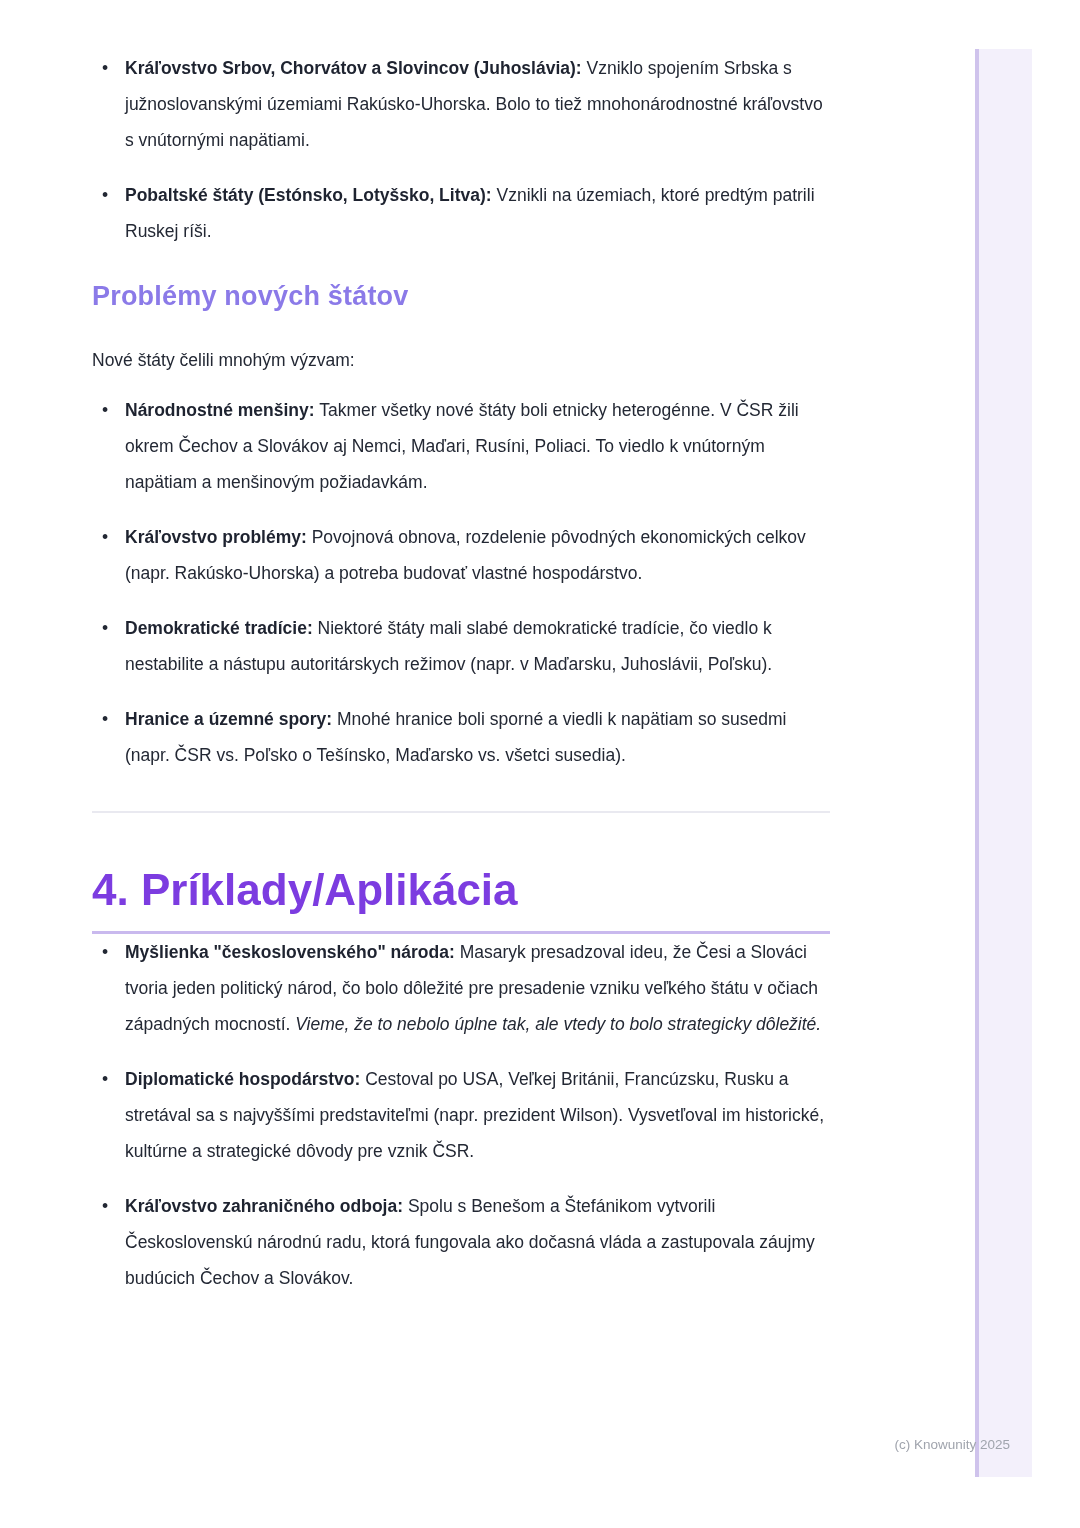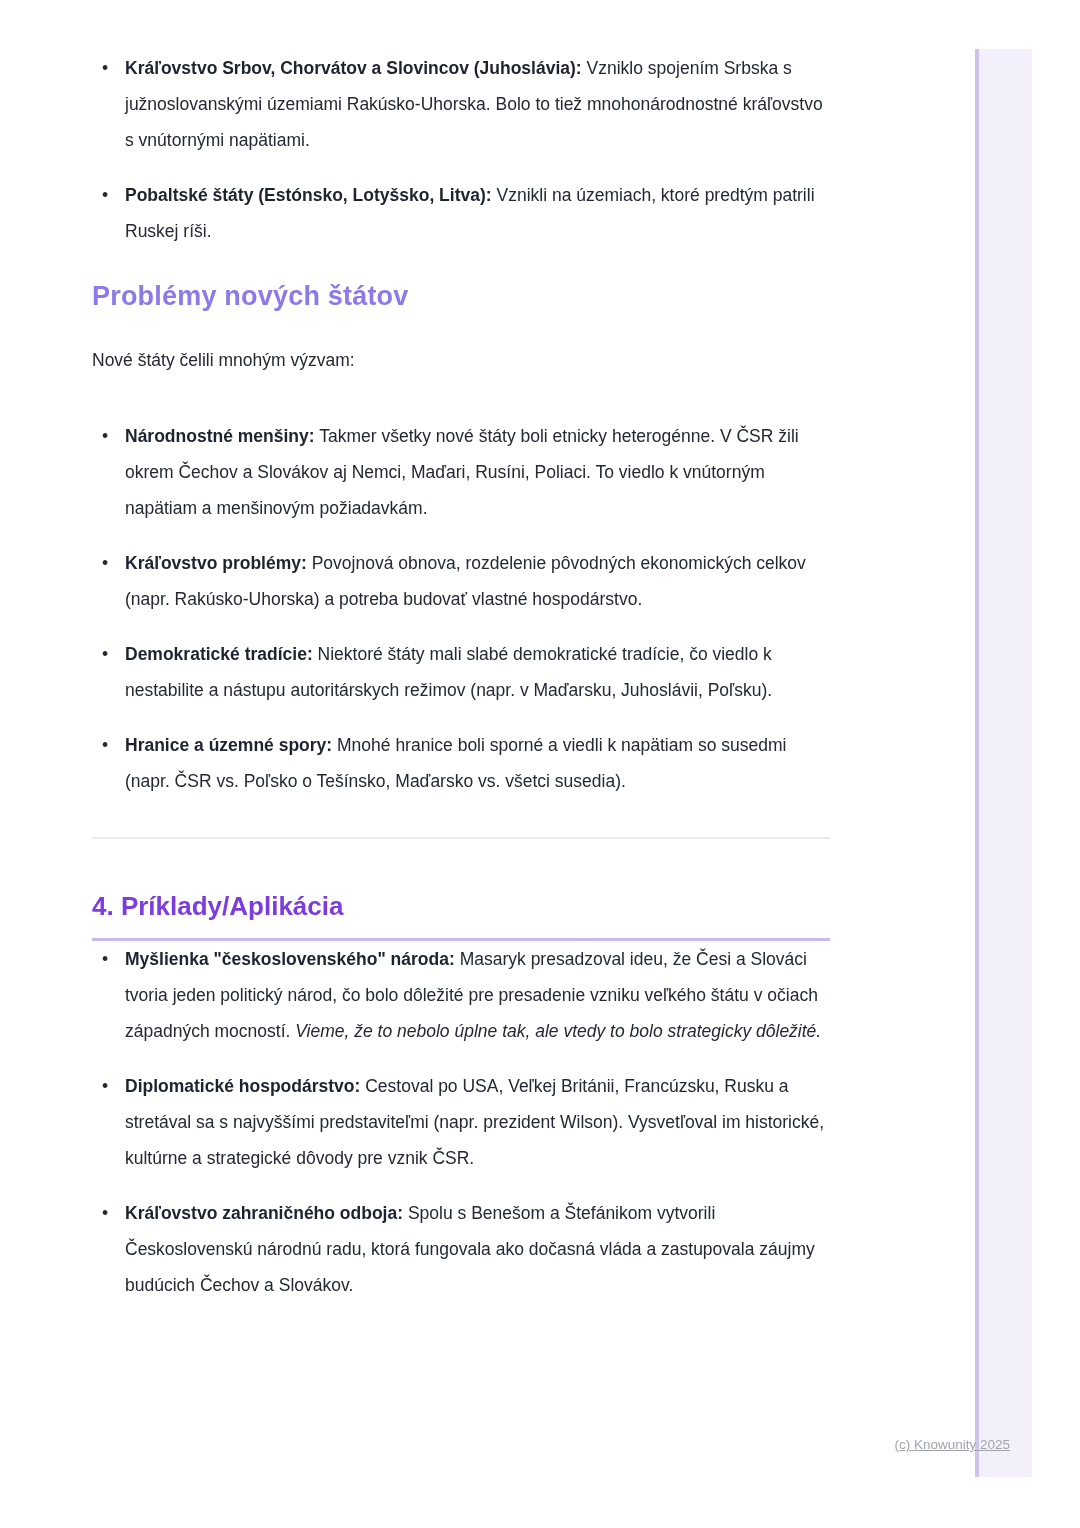--- a/index.html
+++ b/index.html
@@ -62,38 +62,37 @@
     color: #8b7ae8;
     letter-spacing: 0.2px;
   }
   .h2-problems { margin: 32px 0 30px 0; }
   .divider {
     border: none;
     border-top: 2px solid #e9e9f0;
     margin: 38px 0 0 0;
   }
   h1.section-heading {
-    font-size: 26px;
+    font-size: 44px;
     font-weight: 700;
     color: #7c3ce0;
     margin: 52px 0 0 0;
     padding-bottom: 16px;
     border-bottom: 3px solid #c9b9ee;
   }
   .h3-example { margin: 42px 0 28px 0; }
-  .intro-para { margin: 0 0 40px 0; }
+  .intro-para { margin: 0 0 14px 0; }
   .intro-para-2 { margin: 0 0 32px 0; line-height: 40px; }
   .footer-copyright {
     position: absolute;
     top: 1437px;
     right: 70px;
     font-size: 13.5px;
     color: #a0a4ad;
     z-index: 3;
-    text-decoration: underline;
   }
 </style>
 </head>
 <body>
 
 <div class="page">
 
   <div class="accent-bar"></div>
 
   <div class="content">

